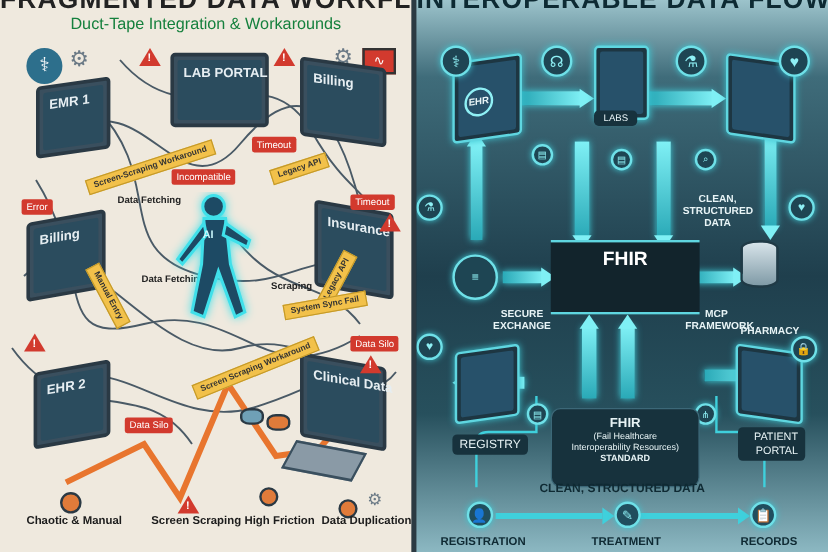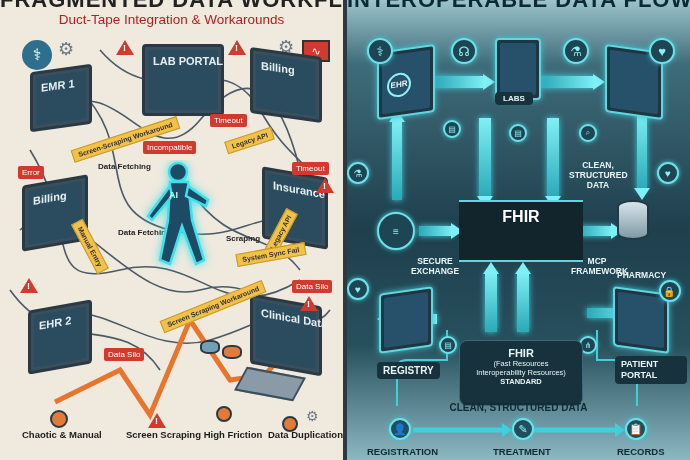--- a/index.html
+++ b/index.html
@@ -6,39 +6,39 @@
 html,body{width:690px;height:460px;overflow:hidden;background:#1e2a33}
 body{font-family:"Liberation Sans",sans-serif;position:relative}
 .panel{position:absolute;top:0;height:460px;overflow:hidden}
 #left{left:0;width:343px;background:#efe9de}
 #right{left:347px;width:343px;background:linear-gradient(180deg,#9cc3cb 0%,#3f6c7a 14%,#1f3f4d 50%,#27505d 75%,#8cb8c2 100%)}
 #divider{position:absolute;left:343px;top:0;width:4px;height:460px;background:#2b3a42}
 .title{position:absolute;left:0;width:100%;text-align:center;font-weight:bold;font-size:22px;letter-spacing:1px;top:-13px;white-space:nowrap}
 #left .title{color:#222}
 #right .title{color:#0d2a33}
 .sub{position:absolute;left:0;width:100%;text-align:center;font-size:13.5px;top:12px;white-space:nowrap}
-#left .sub{color:#b91c1c}
+#left .sub{color:#15803d}
 #right .sub{color:#0e2a33}
 .abs{position:absolute}
 .mon{position:absolute;background:#3a4f5e;border:3px solid #2a3944;border-radius:4px}
 .mon .scr{position:absolute;inset:3px;background:#2b4c5e;border-radius:2px}
 .mon .lbl{position:absolute;left:8px;top:8px;color:#e6eef2;font-weight:bold;font-size:11px;white-space:nowrap}
 .tagred{position:absolute;background:#d23a2e;color:#fff;font-size:8px;font-weight:normal;padding:2px 4px;border-radius:2px;white-space:nowrap}
 .tape{position:absolute;background:#f2c14a;color:#333;font-size:7px;font-weight:bold;padding:2px 5px;white-space:nowrap;border:1px solid #c49a2a}
 .dk{position:absolute;color:#222;font-size:8px;font-weight:bold;text-align:center;line-height:1.15;white-space:nowrap}
 .warn{position:absolute;width:0;height:0;border-left:9px solid transparent;border-right:9px solid transparent;border-bottom:15px solid #d23a2e}
 .warn span{position:absolute;left:-2px;top:3px;color:#fff;font-size:9px;font-weight:bold}
 .circ{position:absolute;border-radius:50%;border:2px solid #2a3944;background:#e07b3a}
 .bot{position:absolute;color:#1c1c1c;font-size:9.5px;font-weight:bold;text-align:center;line-height:1.15;top:430px;width:70px;white-space:nowrap}
 
 .rmon{position:absolute;background:#1d3642;border:2px solid #5fd6e0;border-radius:4px;box-shadow:0 0 6px #3fc6d2}
 .rmon .scr{position:absolute;inset:3px;background:#27516a;border-radius:2px}
 .ricon{position:absolute;border-radius:50%;border:2px solid #6fe0e8;background:#1e4553;color:#8ff0f5;font-size:13px;display:flex;align-items:center;justify-content:center;box-shadow:0 0 5px #3fc6d2}
 .rtxt{position:absolute;color:#e8f4f6;font-weight:bold;font-size:8.5px;text-align:center;line-height:1.2;white-space:nowrap}
-.pill{position:absolute;background:#17323d;color:#e8f4f6;font-weight:bold;font-size:10px;padding:3px 6px;border-radius:4px;white-space:nowrap;text-align:left}
+.pill{position:absolute;background:#17323d;color:#e8f4f6;font-weight:normal;font-size:10px;padding:3px 6px;border-radius:4px;white-space:nowrap;text-align:right}
 .flow{position:absolute;background:linear-gradient(90deg,#2aa9b7,#7ff0f5);box-shadow:0 0 6px #3fd0dc}
 .flowv{position:absolute;background:linear-gradient(180deg,#7ff0f5,#2aa9b7);box-shadow:0 0 6px #3fd0dc}
 .arrR{position:absolute;width:0;height:0;border-top:8px solid transparent;border-bottom:8px solid transparent;border-left:12px solid #7ff0f5}
 .arrL{position:absolute;width:0;height:0;border-top:8px solid transparent;border-bottom:8px solid transparent;border-right:12px solid #7ff0f5}
 .arrD{position:absolute;width:0;height:0;border-left:8px solid transparent;border-right:8px solid transparent;border-top:12px solid #7ff0f5}
 .arrU{position:absolute;width:0;height:0;border-left:8px solid transparent;border-right:8px solid transparent;border-bottom:12px solid #7ff0f5}
 .bdark{position:absolute;color:#0f2a33;font-weight:bold;font-size:9.5px;text-align:center;white-space:nowrap}
 </style>
 </head>
 <body>
@@ -70,21 +70,21 @@
       <span>!</span>
     </div>
   <div class="warn" style="left:228px;top:40px">
       <span>!</span>
     </div>
 
   <div class="mon" style="left:30px;top:68px;width:62px;height:60px;transform:skewY(-8deg)">
     <div class="scr"></div>
       <div class="lbl">EMR 1</div>
   </div>
-  <div class="mon" style="left:142px;top:44px;width:82px;height:72px">
+  <div class="mon" style="left:142px;top:44px;width:82px;height:62px">
     <div class="scr"></div>
       <div class="lbl">LAB PORTAL</div>
   </div>
   <div class="mon" style="left:250px;top:52px;width:72px;height:66px;transform:skewY(8deg)">
     <div class="scr"></div>
       <div class="lbl">Billing</div>
   </div>
   <div class="mon" style="left:22px;top:180px;width:66px;height:66px;transform:skewY(-10deg)">
     <div class="scr"></div>
       <div class="lbl">Billing</div>
@@ -212,21 +212,21 @@
   <div class="rmon" style="left:258px;top:48px;width:58px;height:68px;transform:skewY(8deg)">
     <div class="scr"></div>
   </div>
   <div class="rmon" style="left:32px;top:290px;width:54px;height:60px;transform:skewY(-8deg)">
     <div class="scr"></div>
   </div>
   <div class="pill" style="left:30px;top:362px">REGISTRY</div>
   <div class="rmon" style="left:266px;top:290px;width:56px;height:60px;transform:skewY(8deg)">
     <div class="scr"></div>
   </div>
-  <div class="pill" style="left:268px;top:356px;width:72px;white-space:normal;font-size:9px;line-height:1.2">PATIENT PORTAL</div>
+  <div class="pill" style="left:268px;top:356px;width:56px;white-space:normal;font-size:9px;line-height:1.2">PATIENT PORTAL</div>
 
   <div class="abs" style="left:270px;top:200px;width:32px;height:40px;border-radius:16px/7px;background:linear-gradient(#d8e4ea,#7f9aa6);border:2px solid #203a46"></div>
   <div class="rtxt" style="left:270px;top:270px">PHARMACY</div>
 
   <div class="ricon" style="left:20px;top:38px;width:26px;height:26px">⚕</div>
   <div class="ricon" style="left:104px;top:38px;width:26px;height:26px">☊</div>
   <div class="ricon" style="left:216px;top:38px;width:26px;height:26px">⚗</div>
   <div class="ricon" style="left:302px;top:38px;width:26px;height:26px">♥</div>
   <div class="ricon" style="left:0px;top:162px;width:22px;height:22px;font-size:10px">⚗</div>
   <div class="ricon" style="left:310px;top:162px;width:22px;height:22px;font-size:10px">♥</div>
@@ -242,21 +242,21 @@
   <div class="rtxt" style="left:222px;top:160px;width:58px;white-space:normal">CLEAN, STRUCTURED DATA</div>
   <div class="rtxt" style="left:62px;top:256px;width:52px;white-space:normal">SECURE EXCHANGE</div>
   <div class="rtxt" style="left:224px;top:256px;width:52px;white-space:normal">MCP FRAMEWORK</div>
 
   <div class="abs" style="left:112px;top:200px;width:124px;height:62px;background:#12242c;border-top:2px solid #5fd6e0;border-bottom:2px solid #5fd6e0;text-align:center;padding-top:6px">
     <div style="color:#fff;font-weight:bold;font-size:16px">FHIR</div>
   </div>
 
   <div class="abs" style="left:112px;top:340px;width:124px;height:66px;background:#17323d;border:1px solid #3c6878;border-radius:8px;text-align:center;color:#e8f4f6;padding-top:6px">
     <div style="font-weight:bold;font-size:11px">FHIR</div>
-    <div style="font-size:7.5px">(Fast Resources</div>
+    <div style="font-size:7.5px">(Fail Healthcare</div>
     <div style="font-size:7.5px">Interoperability Resources)</div>
     <div style="font-size:7.5px;font-weight:bold">STANDARD</div>
   </div>
 
   <div class="bdark" style="left:0;width:343px;top:402px;font-size:10px">CLEAN, STRUCTURED DATA</div>
 
   <div class="ricon" style="left:42px;top:418px;width:22px;height:22px;font-size:11px;background:#204e5e">👤</div>
   <div class="ricon" style="left:165px;top:418px;width:22px;height:22px;font-size:11px;background:#204e5e">✎</div>
   <div class="ricon" style="left:278px;top:418px;width:22px;height:22px;font-size:11px;background:#204e5e">📋</div>
   <div class="bdark" style="left:20px;top:446px">REGISTRATION</div>

